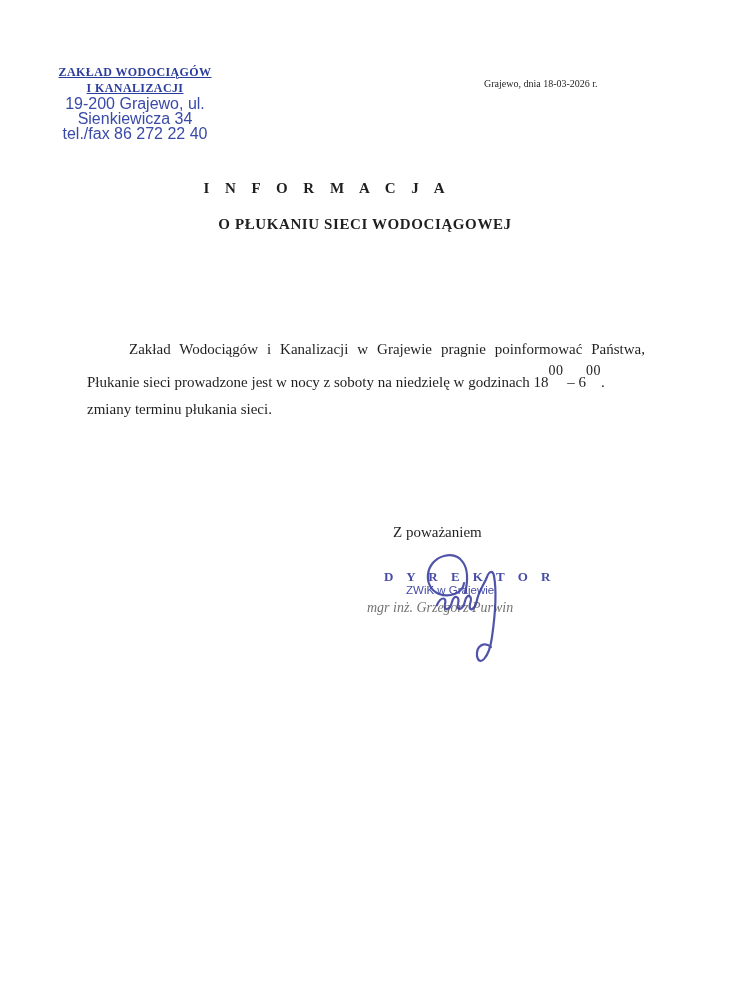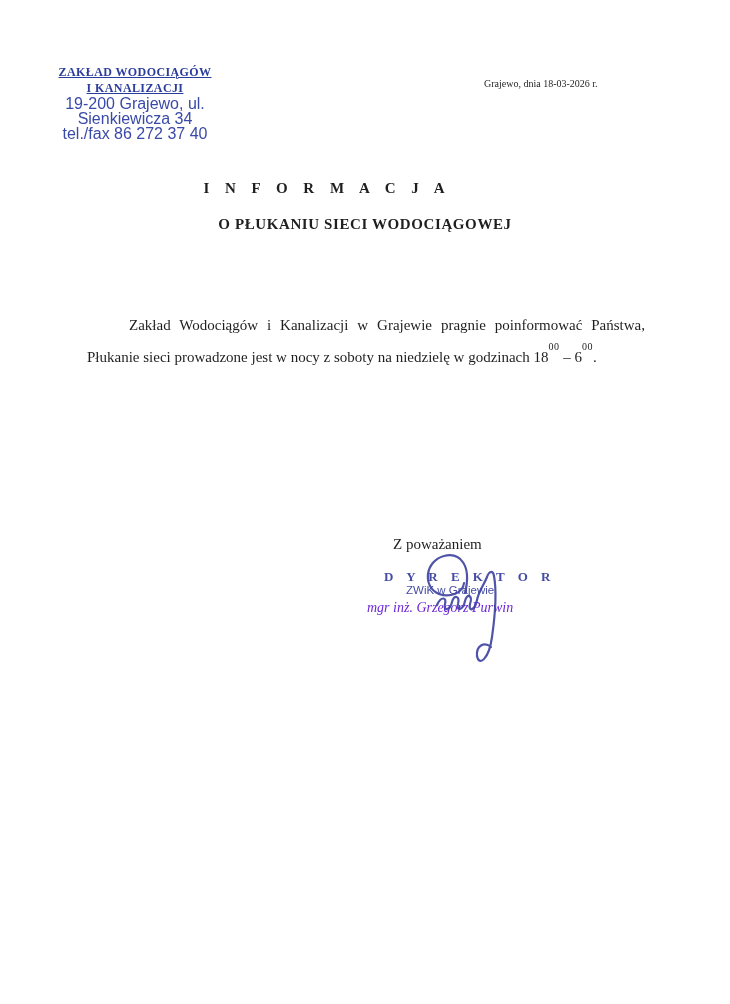--- a/index.html
+++ b/index.html
@@ -56,41 +56,41 @@
   .doc-title-2 {
     left: 0; top: 216px; width: 730px;
     text-align: center;
     font-weight: bold;
     font-size: 15px;
     letter-spacing: 0.6px;
   }
 
   
   .body-block {
-    left: 87px; top: 312px; width: 558px;
+    left: 87px; top: 336px; width: 558px;
     font-size: 15px;
     line-height: 27px;
   }
   .body-line { white-space: nowrap; }
   .body-line.justify-full {
     text-align: justify;
     text-align-last: justify;
   }
   .body-line.indent { padding-left: 42px; }
   sup.hours {
-    font-size: 10px;
+    font-size: 14px;
     position: relative;
     top: -6px;
     letter-spacing: 0.5px;
     margin-top: 12px;
   }
 
   
   .closing {
-    left: 393px; top: 536px;
+    left: 393px; top: 524px;
     font-size: 15px;
   }
 
   
   .stamp-title {
     left: 384px; top: 569px;
     color: #474da6;
     font-weight: bold;
     font-size: 13px;
     letter-spacing: 5px;
@@ -98,48 +98,49 @@
   }
   .stamp-sub {
     left: 406px; top: 584px;
     color: #474da6;
     font-family: "Liberation Sans", sans-serif;
     font-size: 11.5px;
     white-space: nowrap;
   }
   .stamp-name {
     left: 367px; top: 600px;
-    color: #6d28d9;
+    color: #737373;
     font-style: italic;
     font-size: 14px;
     white-space: nowrap;
   }
   .signature-svg {
     left: 408px; top: 549px;
     width: 115px; height: 125px;
   }
 </style>
 </head>
 <body>
 
 <div class="abs letterhead">
   <div class="lh-bold">ZAKŁAD WODOCIĄGÓW</div>
   <div class="lh-bold">I KANALIZACJI</div>
   <div class="lh-addr">19-200 Grajewo, ul. Sienkiewicza 34</div>
-  <div class="lh-addr">tel./fax 86 272 37 40</div>
+  <div class="lh-addr">tel./fax 86 272 22 40</div>
 </div>
 
 <div class="abs date-line">Grajewo, dnia 18-03-2026 r.</div>
 
 <div class="abs doc-title-1">I N F O R M A C J A</div>
 <div class="abs doc-title-2">O PŁUKANIU SIECI WODOCIĄGOWEJ</div>
 
 <div class="abs body-block">
   <div class="body-line justify-full indent">Zakład Wodociągów i Kanalizacji w Grajewie pragnie poinformować Państwa,</div>
   <div class="body-line"><span>Płukanie sieci prowadzone jest w nocy z soboty na niedzielę w godzinach 18</span><sup class="hours">00</sup><span> – 6</span><sup class="hours">00</sup><span>.</span></div>
+  <div class="body-line">zmiany terminu płukania sieci.</div>
 </div>
 
 <div class="abs closing">Z poważaniem</div>
 
 <div class="abs stamp-title">D Y R E K T O R</div>
 <div class="abs stamp-sub">ZWiK w Grajewie</div>
 <div class="abs stamp-name">mgr inż. Grzegorz Purwin</div>
 
 <svg class="abs signature-svg" viewBox="0 0 115 125" fill="none" xmlns="http://www.w3.org/2000/svg">
   <path d="M57,44 C64,16 52,3 36,7 C17,12 14,38 31,45 C42,49 55,44 56,34" stroke="#3c41a0" stroke-width="2.2" stroke-linecap="round" opacity="0.9"></path>

